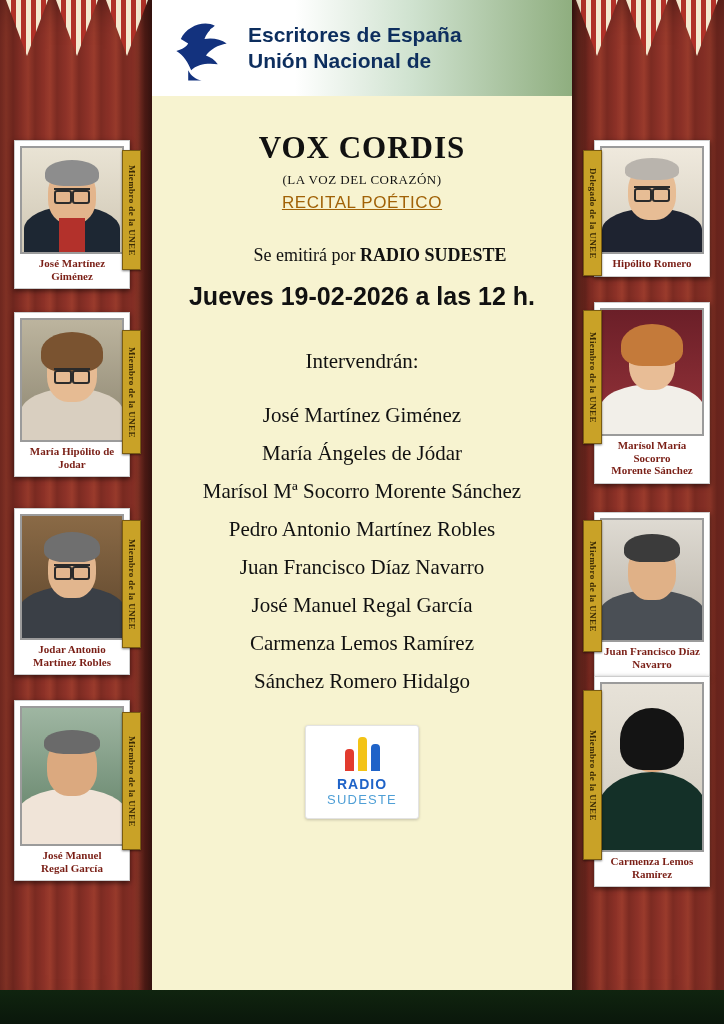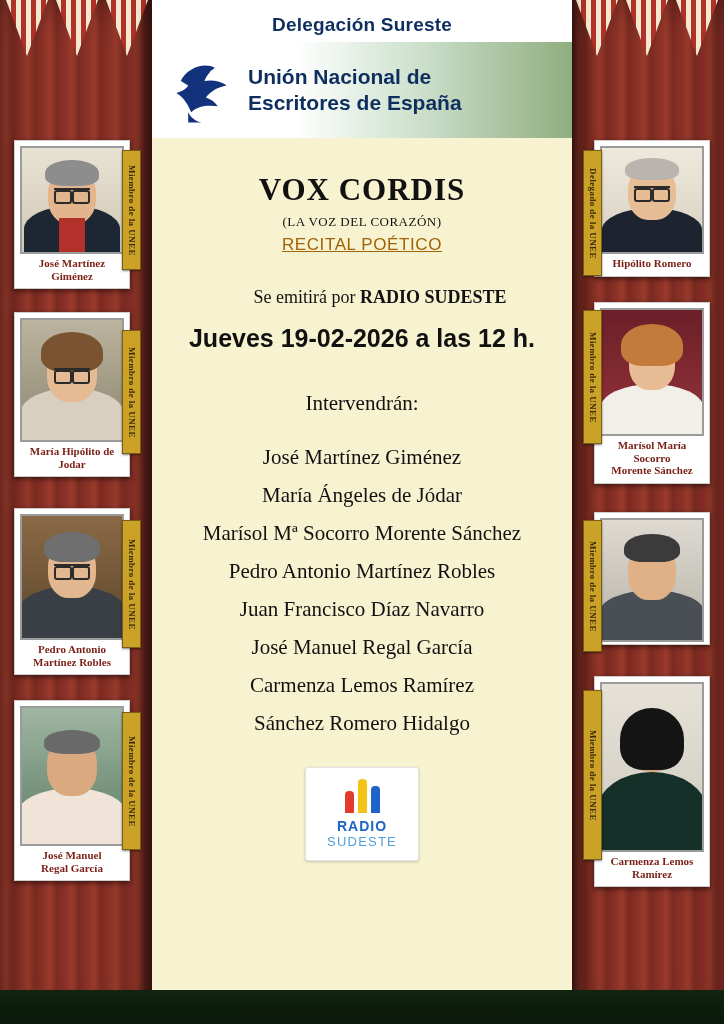--- a/index.html
+++ b/index.html
@@ -334,35 +334,34 @@
     <div class="tassel" style="left:56px;"></div>
     <div class="tassel" style="left:106px;"></div>
     <div class="tassel" style="right:6px;"></div>
     <div class="tassel" style="right:56px;"></div>
     <div class="tassel" style="right:106px;"></div>
   </div>
 
   <div class="center-panel">
     <div class="center-inner">
 
-      <div class="deleg-title">Delegación Sureste</div>
 
       <div class="logo-band">
         <div class="dove">
           <svg viewBox="0 0 100 100" width="74" height="74" aria-hidden="true">
             <path d="M20 38 C28 20 52 12 66 20 C58 26 54 32 52 38 C62 36 74 38 82 44
                      C70 46 60 52 54 60 C60 62 66 66 70 72 C56 70 42 72 34 80
                      C30 70 24 60 14 54 C22 52 28 48 30 44 Z" fill="#13327e"></path>
             <circle cx="62" cy="26" r="2.4" fill="#ffffff"></circle>
             <path d="M30 80 C34 88 40 92 48 94 L30 94 Z" fill="#13327e"></path>
           </svg>
         </div>
         <div class="org-name">
+          <div>Escritores de España</div>
           <div>Unión Nacional de</div>
-          <div>Escritores de España</div>
         </div>
       </div>
 
       <div class="body-area">
         <div class="vox-title">VOX CORDIS</div>
         <div class="vox-sub">(LA VOZ DEL CORAZÓN)</div>
         <div class="recital">RECITAL POÉTICO</div>
 
         <div class="broadcast">
           <span>Se emitirá por </span><b>RADIO SUDESTE</b>
@@ -430,21 +429,21 @@
   <div class="photo-card" style="left:14px; top:508px; width:116px;">
     <div class="photo-frame" style="height:126px;">
       <div class="face">
         <div class="bg" style="background:linear-gradient(180deg,#8a6a46,#5d452c)"></div>
         <div class="body" style="width:108px;height:52px;background:#3a3f46"></div>
         <div class="head" style="top:24px;width:48px;height:58px;background:#e2b68e"></div>
         <div class="hair" style="top:16px;width:56px;height:30px;background:#6f6f6f"></div>
         <div class="glasses" style="top:48px;"></div>
       </div>
     </div>
-    <div class="caption" style="white-space:pre-line;">Pedro Antonio
+    <div class="caption" style="white-space:pre-line;">Jodar Antonio
 Martínez Robles</div>
   </div>
   <div class="ribbon" style="left:122px; top:520px; height:126px;">Miembro de la UNEE</div>
 
   <div class="photo-card" style="left:14px; top:700px; width:116px;">
     <div class="photo-frame" style="height:140px;">
       <div class="face">
         <div class="bg" style="background:linear-gradient(180deg,#9fb6a2,#5d7d63)"></div>
         <div class="body" style="width:112px;height:56px;background:#f0e4d8"></div>
         <div class="head" style="top:28px;width:50px;height:60px;background:#dba97f"></div>
@@ -486,20 +485,22 @@
 
   <div class="photo-card" style="right:14px; top:512px; width:116px;">
     <div class="photo-frame" style="height:124px;">
       <div class="face">
         <div class="bg" style="background:linear-gradient(180deg,#dedad2,#b9b3a8)"></div>
         <div class="body" style="width:108px;height:50px;background:#4a4f55"></div>
         <div class="head" style="top:22px;width:48px;height:58px;background:#e0b187"></div>
         <div class="hair" style="top:14px;width:56px;height:28px;background:#3b3b3b"></div>
       </div>
     </div>
+    <div class="caption" style="white-space:pre-line;">Juan Francisco Díaz
+Navarro</div>
   </div>
   <div class="ribbon" style="right:122px; top:520px; height:130px;">Miembro de la UNEE</div>
 
   <div class="photo-card" style="right:14px; top:676px; width:116px;">
     <div class="photo-frame" style="height:170px;">
       <div class="face">
         <div class="bg" style="background:linear-gradient(180deg,#e7e2d8,#cfcabe)"></div>
         <div class="body" style="width:110px;height:78px;background:#143028"></div>
         <div class="head" style="top:36px;width:42px;height:52px;background:#d9a87e"></div>
         <div class="hair" style="top:24px;width:64px;height:62px;background:#141414"></div>

